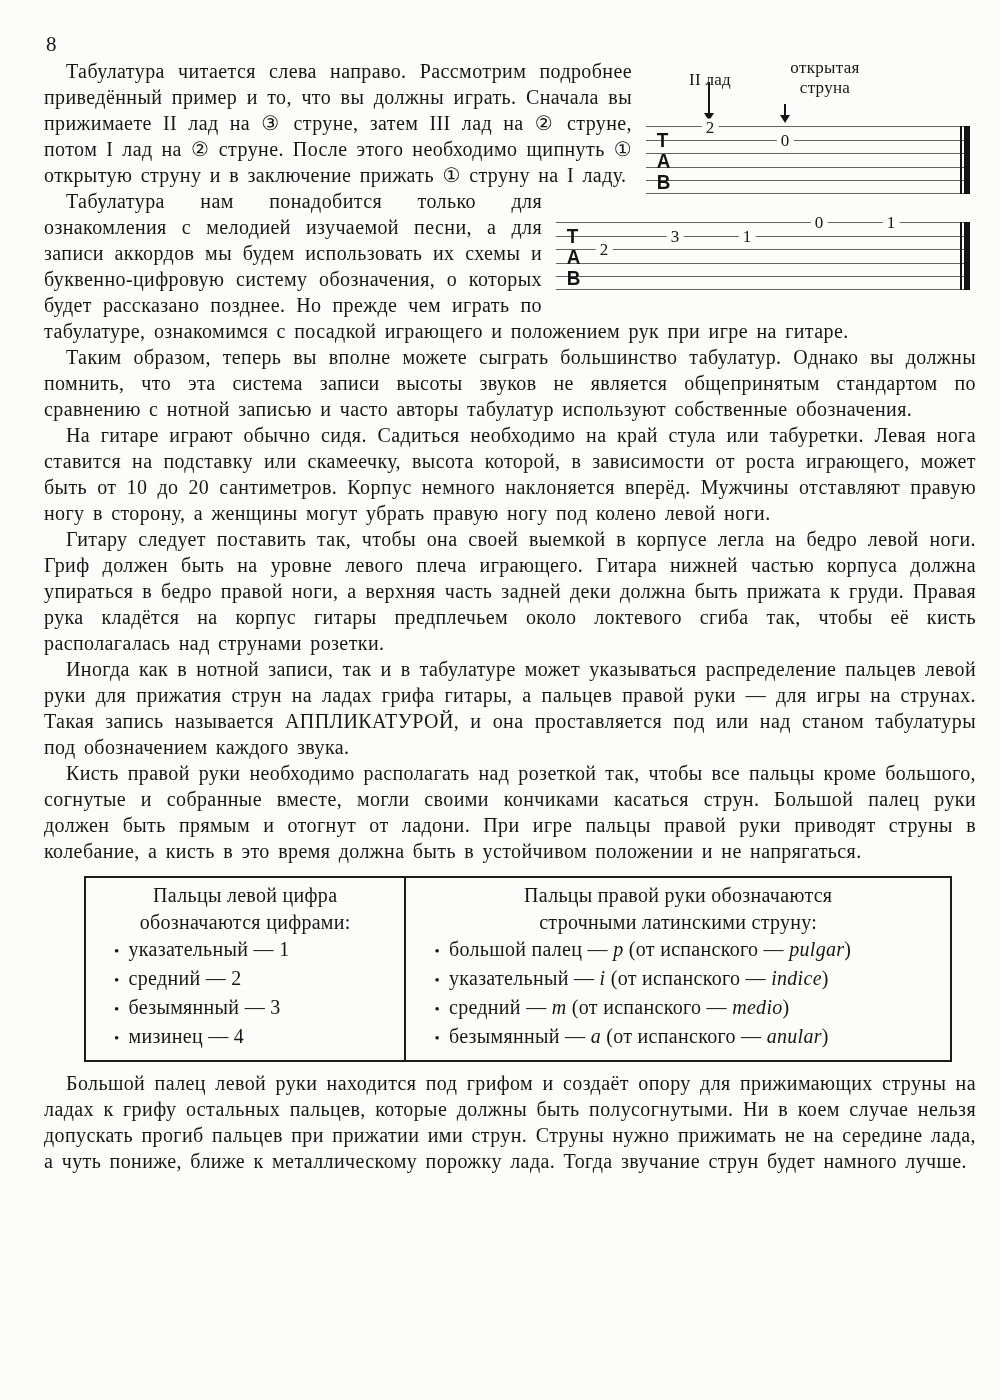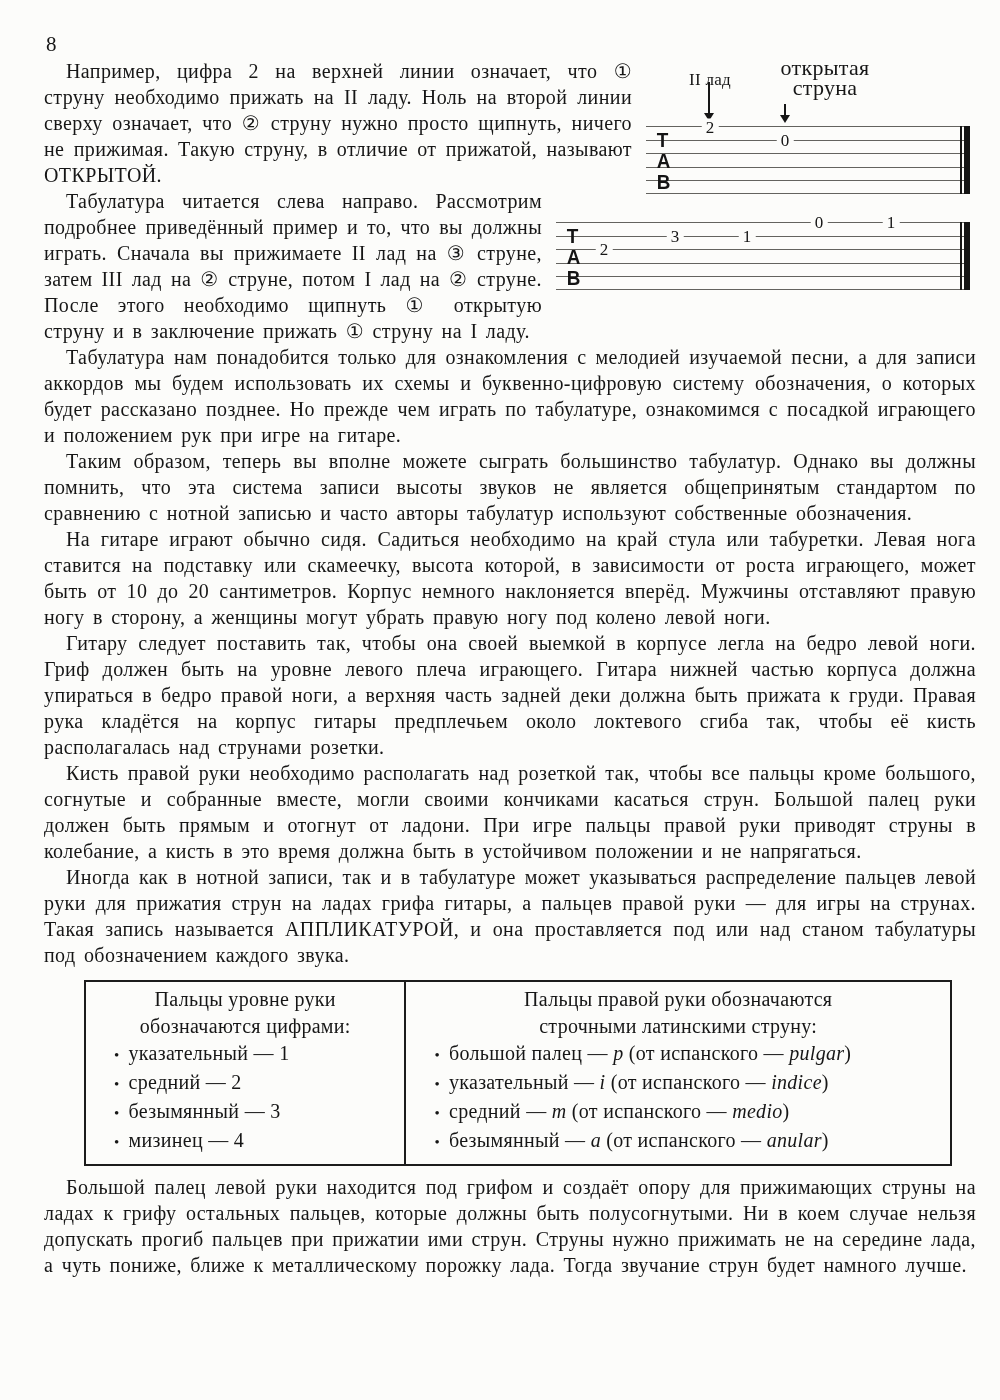--- a/index.html
+++ b/index.html
@@ -50,21 +50,21 @@
     margin: 0 0 10px 14px;
     position: relative;
   }
   .fret-label {
     position: absolute; top: 12px; left: 16px; width: 96px;
     text-align: center; font-size: 17px; line-height: 20px;
     letter-spacing: 0.3px;
   }
   .open-label {
     position: absolute; top: 0; left: 116px; width: 126px;
-    text-align: center; font-size: 22px; line-height: 20px;
+    text-align: center; font-size: 17px; line-height: 20px;
     letter-spacing: 0.3px;
   }
   .arrow {
     position: absolute; width: 2px; background: #161616;
   }
   .arrow .head {
     position: absolute; left: -4px; bottom: -7px;
     width: 0; height: 0;
     border-left: 5px solid transparent;
     border-right: 5px solid transparent;
@@ -177,37 +177,36 @@
       <div class="tab-letter la">A</div>
       <div class="tab-letter lb">B</div>
       <div class="tnote n1">2</div>
       <div class="tnote n2">3</div>
       <div class="tnote n3">1</div>
       <div class="tnote n4">0</div>
       <div class="tnote n5">1</div>
     </div>
   </div>
 
-  <p class="body-par">Например, цифра 2 на верхней линии означает, что ① струну необходимо прижать на II ладу. Ноль на второй линии сверху означает, что ② струну нужно просто щипнуть, ничего не прижимая. Такую струну, в отличие от прижатой, называют ОТКРЫТОЙ.</p>
   <p class="body-par">Табулатура читается слева направо. Рассмотрим подробнее приведённый пример и то, что вы должны играть. Сначала вы прижимаете II лад на ③ струне, затем III лад на ② струне, потом I лад на ② струне. После этого необходимо щипнуть ① открытую струну и в заключение прижать ① струну на I ладу.</p>
   <p class="body-par">Табулатура нам понадобится только для ознакомления с мелодией изучаемой песни, а для записи аккордов мы будем использовать их схемы и буквенно-цифровую систему обозначения, о которых будет рассказано позднее. Но прежде чем играть по табулатуре, ознакомимся с посадкой играющего и положением рук при игре на гитаре.</p>
   <p class="body-par">Таким образом, теперь вы вполне можете сыграть большинство табулатур. Однако вы должны помнить, что эта система записи высоты звуков не является общепринятым стандартом по сравнению с нотной записью и часто авторы табулатур используют собственные обозначения.</p>
 
 
   <p class="body-par">На гитаре играют обычно сидя. Садиться необходимо на край стула или табуретки. Левая нога ставится на подставку или скамеечку, высота которой, в зависимости от роста играющего, может быть от 10 до 20 сантиметров. Корпус немного наклоняется вперёд. Мужчины отставляют правую ногу в сторону, а женщины могут убрать правую ногу под колено левой ноги.</p>
   <p class="body-par">Гитару следует поставить так, чтобы она своей выемкой в корпусе легла на бедро левой ноги. Гриф должен быть на уровне левого плеча играющего. Гитара нижней частью корпуса должна упираться в бедро правой ноги, а верхняя часть задней деки должна быть прижата к груди. Правая рука кладётся на корпус гитары предплечьем около локтевого сгиба так, чтобы её кисть располагалась над струнами розетки.</p>
+  <p class="body-par">Иногда как в нотной записи, так и в табулатуре может указываться распределение пальцев левой руки для прижатия струн на ладах грифа гитары, а пальцев правой руки — для игры на струнах. Такая запись называется АППЛИКАТУРОЙ, и она проставляется под или над станом табулатуры под обозначением каждого звука.</p>
   <p class="body-par">Кисть правой руки необходимо располагать над розеткой так, чтобы все пальцы кроме большого, согнутые и собранные вместе, могли своими кончиками касаться струн. Большой палец руки должен быть прямым и отогнут от ладони. При игре пальцы правой руки приводят струны в колебание, а кисть в это время должна быть в устойчивом положении и не напрягаться.</p>
-  <p class="body-par">Иногда как в нотной записи, так и в табулатуре может указываться распределение пальцев левой руки для прижатия струн на ладах грифа гитары, а пальцев правой руки — для игры на струнах. Такая запись называется АППЛИКАТУРОЙ, и она проставляется под или над станом табулатуры под обозначением каждого звука.</p>
 
   <table class="finger-table">
     <tbody>
       <tr>
         <td class="col-left">
           <div class="cell-header">
-            <div>Пальцы уровне руки</div>
+            <div>Пальцы левой цифра</div>
             <div>обозначаются цифрами:</div>
           </div>
           <div class="bullet-row"><span class="bullet-glyph">•</span><span>указательный — 1</span></div>
           <div class="bullet-row"><span class="bullet-glyph">•</span><span>средний — 2</span></div>
           <div class="bullet-row"><span class="bullet-glyph">•</span><span>безымянный — 3</span></div>
           <div class="bullet-row"><span class="bullet-glyph">•</span><span>мизинец — 4</span></div>
         </td>
         <td>
           <div class="cell-header">
             <div>Пальцы правой руки обозначаются</div>

